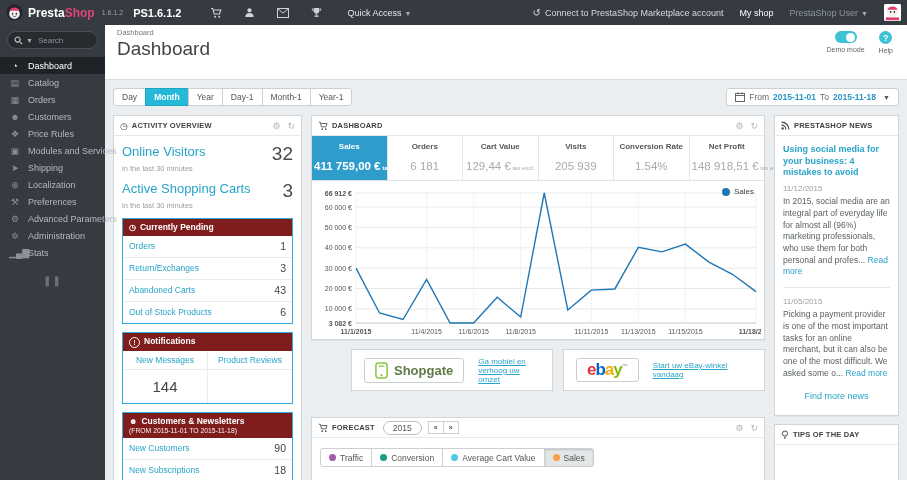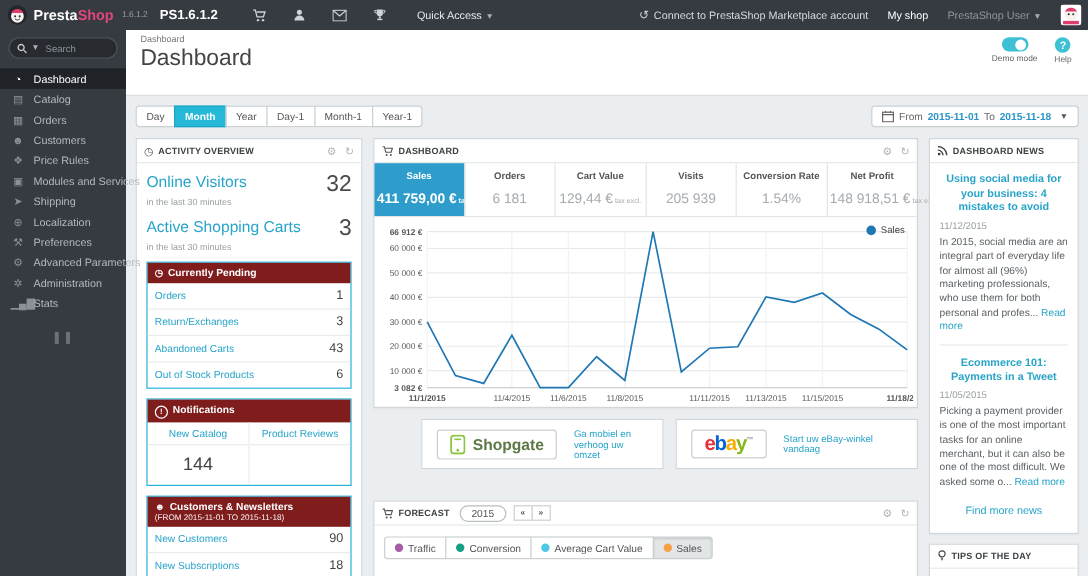--- a/index.html
+++ b/index.html
@@ -113,37 +113,37 @@
 
   
   .bannerrow{display:flex;gap:10px;margin-top:9px;margin-left:40px;}
   .banner{flex:1;background:#fff;border:1px solid #d2d6d9;height:40px;display:flex;align-items:center;
           padding:0 12px;gap:14px;}
   .logoBox{border:1px solid #c9ced1;border-radius:3px;background:#fff;display:flex;align-items:center;
            gap:6px;padding:3px 10px;cursor:pointer;}
   .sg-text{font-size:13px;color:#5d7a46;font-weight:bold;}
   .ebay-text{font-size:17px;font-weight:bold;letter-spacing:-1px;font-family:"Liberation Sans",sans-serif;}
   .ebay-text sup{font-size:6px;color:#999;letter-spacing:0;}
-  .blink{font-size:8px;color:#28a4c9;cursor:pointer;}
+  .blink{font-size:8px;color:#28a4c9;cursor:pointer;text-decoration:underline;}
 
   
   .fc{margin-top:26px;}
   .pill{border:1px solid #b9bfc2;border-radius:8px;padding:1px 9px;font-size:8.5px;color:#555;margin-left:8px;}
   .navbtn{border:1px solid #cbd0d3;background:#fff;font-size:7px;color:#555;padding:2px 5px;cursor:pointer;margin-left:-1px;}
   .fc-body{padding:9px 8px 14px 8px;}
   .tglbtn{display:inline-flex;align-items:center;gap:4px;font-size:8.5px;color:#555;background:#fff;
           border:1px solid #cbd0d3;padding:3.5px 8px;margin-left:-1px;cursor:pointer;justify-content:space-between;}
   .tglbtn:first-child{margin-left:0;border-radius:3px 0 0 3px;}
   .tglbtn:last-child{border-radius:0 3px 3px 0;}
   .tglbtn.active{background:#e2e6e7;box-shadow:inset 0 1px 2px rgba(0,0,0,.15);}
   .tglbtn .cdot{width:7px;height:7px;border-radius:50%;}
 
   
   .news-body{padding:8px;}
-  .a-title{font-size:9px;font-weight:bold;color:#28a4c9;line-height:1.3;cursor:pointer;text-align:center;}
+  .a-title{font-size:9px;font-weight:bold;color:#28a4c9;line-height:1.3;cursor:pointer;}
   .a-date{font-size:8px;color:#9aa0a3;margin:5px 0 3px 0;}
   .a-body{font-size:8.5px;color:#5a6165;line-height:1.38;}
   .readmore{color:#28a4c9;cursor:pointer;}
   .a-sep{border-top:1px solid #e6e9ea;margin:9px 0;}
   .findmore{text-align:center;font-size:9px;color:#28a4c9;margin:12px 0 6px 0;cursor:pointer;}
 
   
   .tips{margin-top:8px;}
   .tips-body{padding:8px;}
 
@@ -372,21 +372,21 @@
                       <span class="sl">Out of Stock Products</span>
                       <span class="sv">6</span>
                     </div>
                   </div>
               </div>
 
               <div class="sect">
                 <div class="sect-h"><span class="bang">!</span><span>Notifications</span></div>
                 <div class="ngrid" id="notif-grid">
                     <div class="ncol">
-                      <div class="nhead">New Catalog</div>
+                      <div class="nhead">New Messages</div>
                       <div class="nval">144</div>
                     </div>
                     <div class="ncol">
                       <div class="nhead">Product Reviews</div>
                     </div>
                   </div>
               </div>
 
               <div class="sect">
                 <div class="sect-h"><span class="sic">☻</span><span>Customers &amp; Newsletters</span>
@@ -558,28 +558,27 @@
 
         <div class="col-right">
           <div class="panel">
             <div class="phead">
               <span class="hic">
                 <svg width="9" height="9" viewBox="0 0 10 10">
                     <circle cx="1.8" cy="8.2" r="1.3" fill="#444"></circle>
                     <path d="M0.6 4.6a4.8 4.8 0 014.8 4.8M0.6 1.2a8.2 8.2 0 018.2 8.2" fill="none" stroke="#444" stroke-width="1.3"></path>
                   </svg>
               </span>
-              <span class="pt">DASHBOARD NEWS</span>
+              <span class="pt">PRESTASHOP NEWS</span>
             </div>
             <div class="news-body" id="news-body">
                 <div class="a-title">Using social media for your business: 4 mistakes to avoid</div>
                 <div class="a-date">11/12/2015</div>
                 <div class="a-body">In 2015, social media are an integral part of everyday life for almost all (96%) marketing professionals, who use them for both personal and profes... <span class="readmore">Read more</span></div>
                 <div class="a-sep"></div>
-                <div class="a-title">Ecommerce 101: Payments in a Tweet</div>
                 <div class="a-date">11/05/2015</div>
                 <div class="a-body">Picking a payment provider is one of the most important tasks for an online merchant, but it can also be one of the most difficult. We asked some o... <span class="readmore">Read more</span></div>
                 <div class="findmore">Find more news</div>
               </div>
           </div>
 
           <div class="panel tips" style="min-height:128px;">
             <div class="phead">
               <span class="hic">
                 <svg width="8" height="10" viewBox="0 0 10 12">

